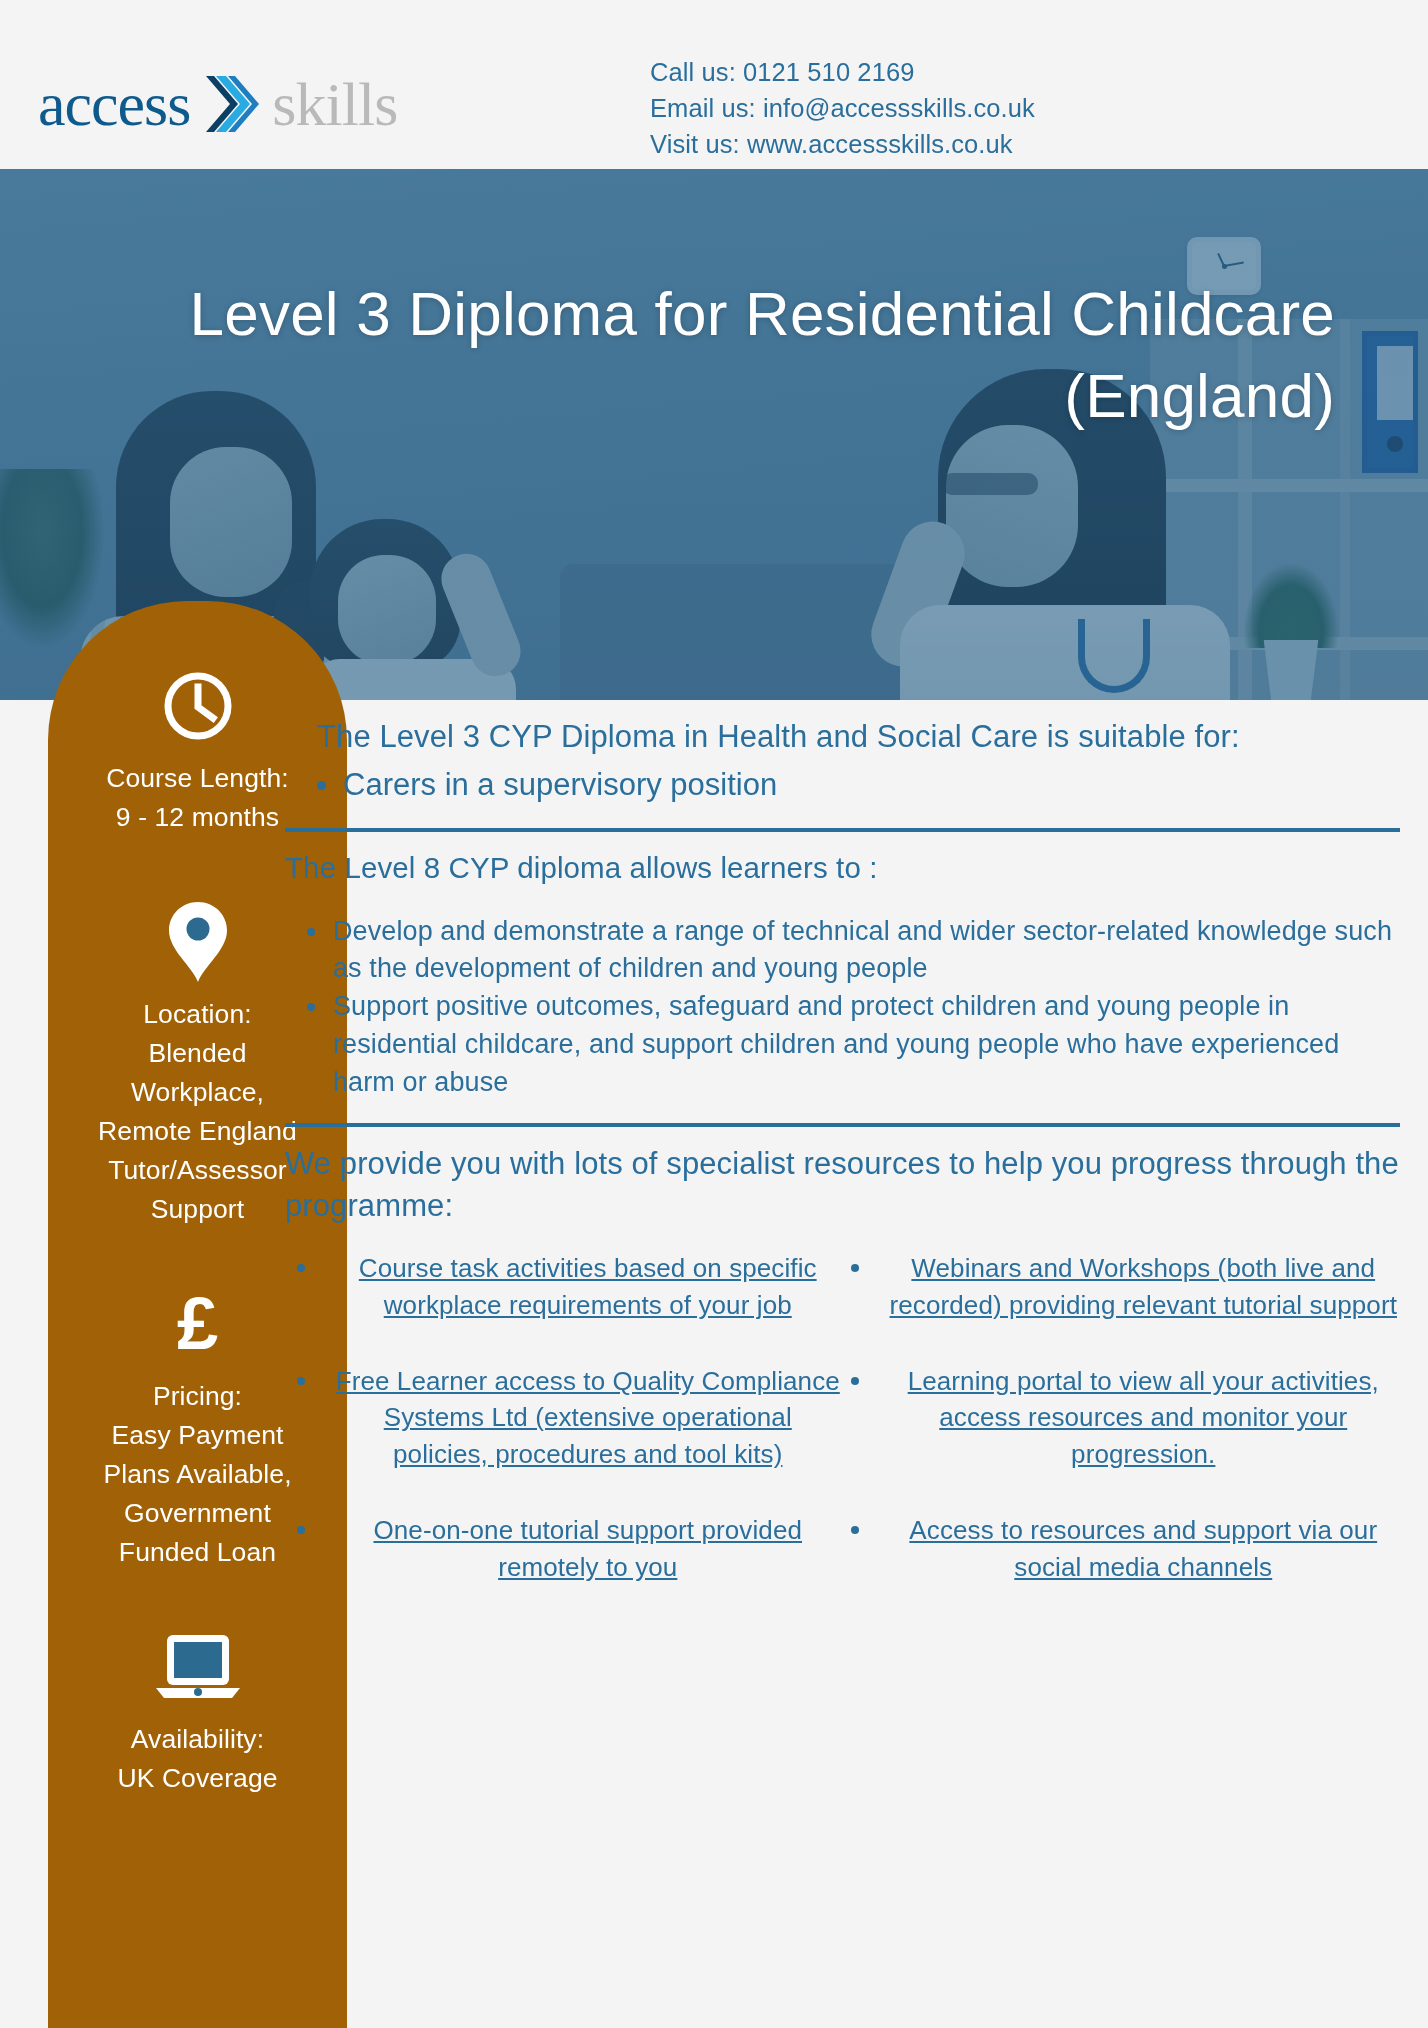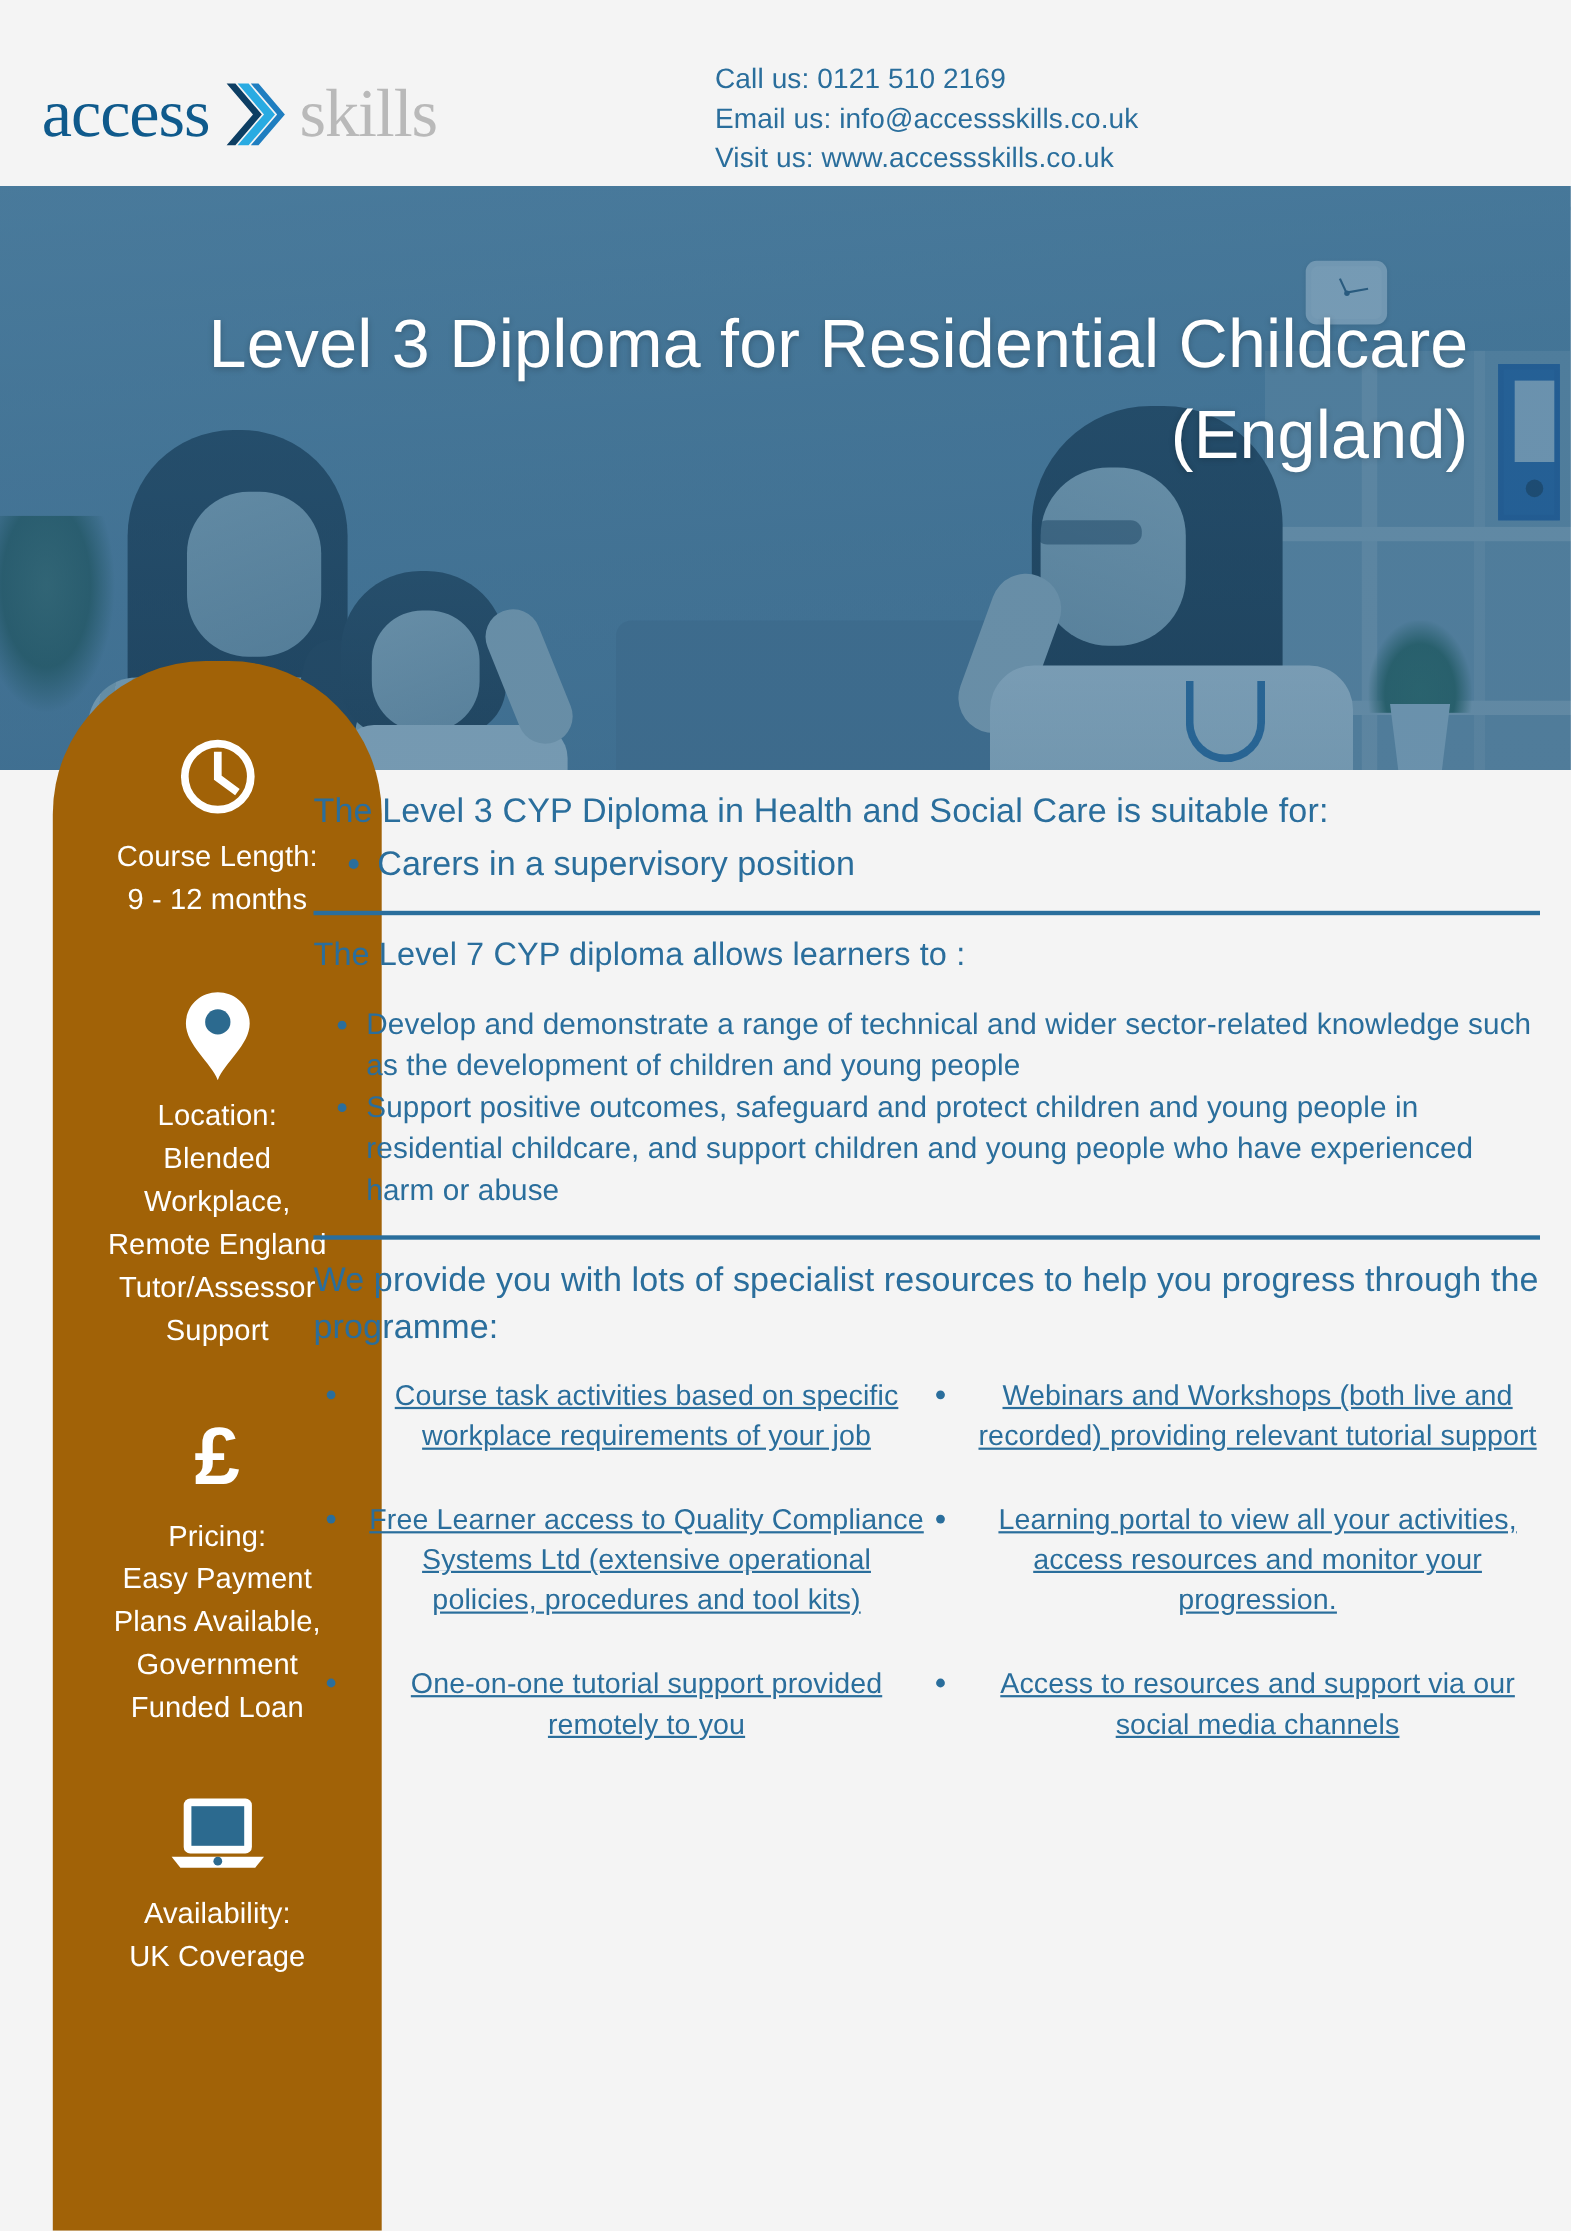--- a/index.html
+++ b/index.html
@@ -121,21 +121,21 @@
   .side-icon.pound {
     font-family:"Liberation Sans", sans-serif;
     font-size:74px; line-height:74px; font-weight:700; color:#fff;
   }
   .side-text { font-size:26.5px; line-height:39px; letter-spacing:.1px; }
   .gap-60 { height:46px; }
   .gap-72 { height:56px; }
 
   
   .main { position:absolute; left:285px; top:716px; width:1115px; color:#2a6e9c; }
-  .lead { font-size:31px; line-height:1.37; letter-spacing:.1px; }
+  .lead { font-size:31px; line-height:1.37; letter-spacing:.1px;margin-left:32px; }
   .bullets-lead { list-style:none; margin:4px 0 0 0; padding:0; }
   .bullets-lead li {
     position:relative; padding-left:58px;
     font-size:31px; line-height:1.37; margin-top:6px;
   }
   .bullets-lead li:before {
     content:""; position:absolute; left:32px; top:17px;
     width:9px; height:9px; border-radius:50%; background:#2a6e9c;
   }
   .rule { height:4px; background:#2a6e9c; margin:21px 0 0 0; width:100%; }
@@ -317,21 +317,21 @@
     <div>
       <div class="lead">The Level 3 CYP Diploma in Health and Social Care is suitable for:</div>
       <ul class="bullets-lead">
         <li>Carers in a supervisory position</li>
       </ul>
     </div>
 
     <div class="rule"></div>
 
     <div>
-      <div class="sec-head">The Level 7 CYP diploma allows learners to :</div>
+      <div class="sec-head">The Level 8 CYP diploma allows learners to :</div>
       <ul class="bullets">
         <li>Develop and demonstrate a range of technical and wider sector-related knowledge such as the development of children and young people</li>
         <li>Support positive outcomes, safeguard and protect children and young people in residential childcare, and support children and young people who have experienced harm or abuse</li>
       </ul>
     </div>
 
     <div class="rule"></div>
 
     <div>
       <div class="sec-head big">We provide you with lots of specialist resources to help you progress through the programme:</div>

